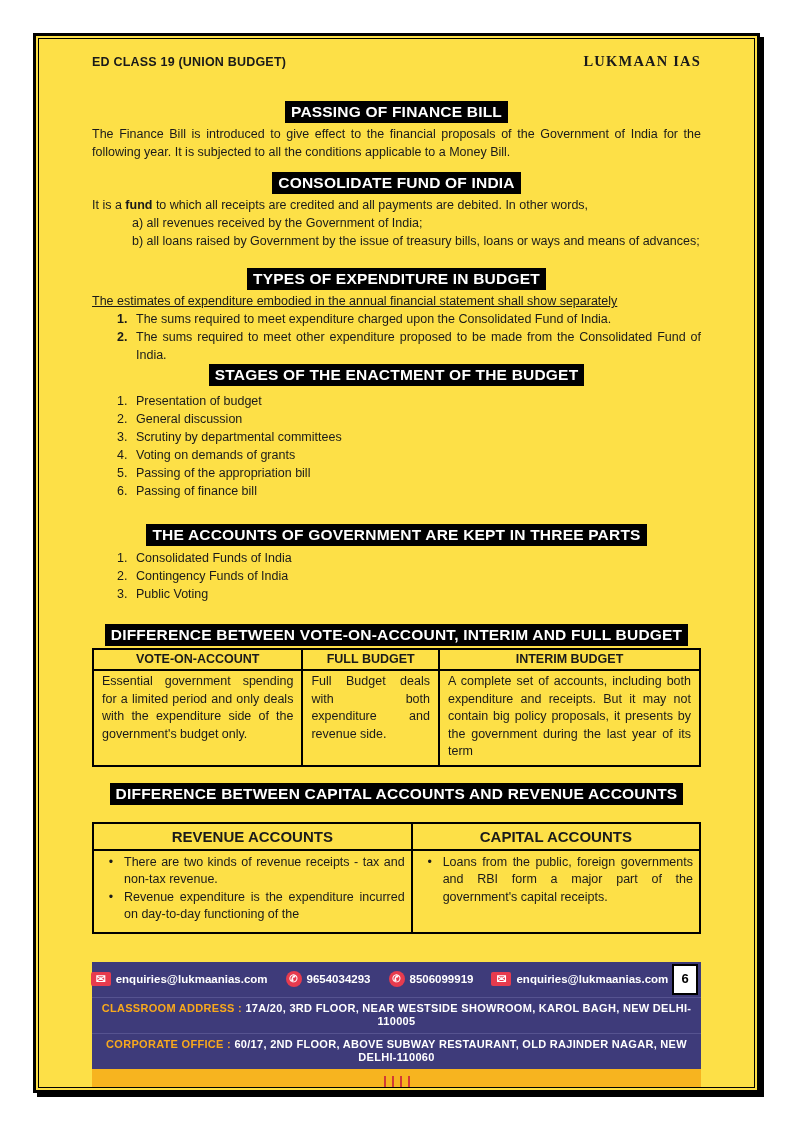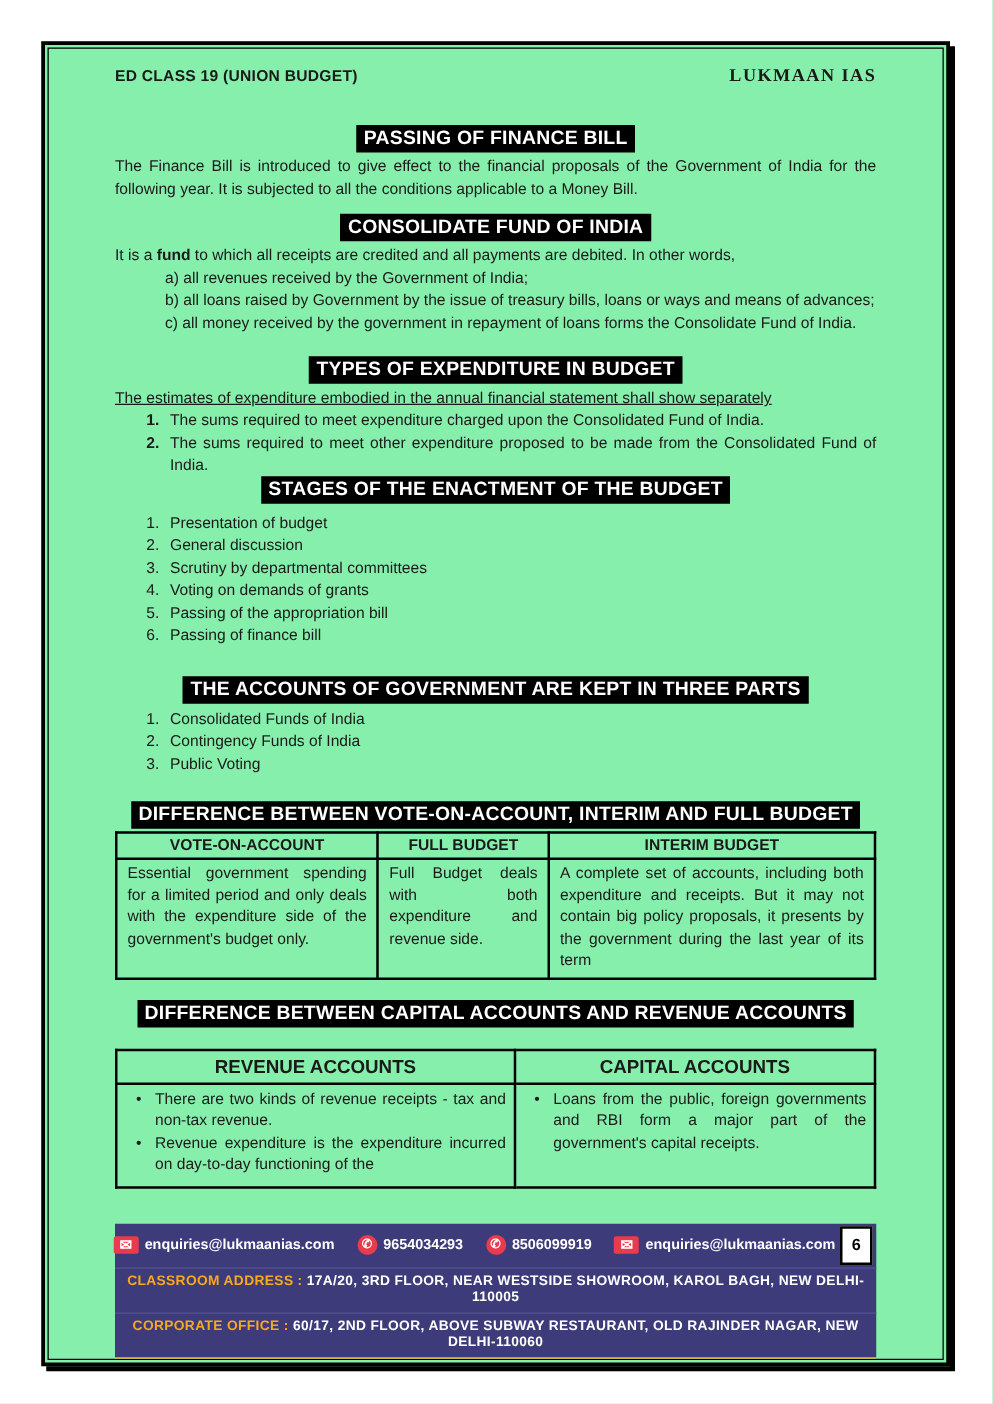--- a/index.html
+++ b/index.html
@@ -2,21 +2,21 @@
 <html><head>
 <meta charset="utf-8">
 <style>
   html,body { margin:0; padding:0; }
   body {
     width:794px; height:1123px; background:#ffffff; position:relative; overflow:hidden;
     font-family:"Liberation Sans", sans-serif; color:#1a1a1a;
   }
   .frame-outer {
     position:absolute; left:33px; top:33px; right:34px; bottom:30px;
-    border:3px solid #000; box-shadow:4px 4px 0 0 #000; box-sizing:border-box; background:#86efac;
+    border:3px solid #000; box-shadow:4px 4px 0 0 #000; box-sizing:border-box; background:#fde047;
   }
   .frame-inner { position:absolute; inset:2px; border:1px solid #000; }
   .content { position:absolute; inset:0; padding:13px 53px 0 53px; font-size:12.5px; line-height:18px; overflow:hidden; }
 
   .doc-header { display:flex; justify-content:space-between; align-items:baseline; }
   .doc-header .hl-left { font-weight:bold; font-size:12.5px; letter-spacing:0.2px; }
   .doc-header .hl-right { font-family:"Liberation Serif", serif; font-weight:bold; font-size:14.5px; letter-spacing:1.2px; }
 
   .hblock { text-align:center; margin:0; }
   .hblock .bar {
@@ -80,21 +80,20 @@
     <span class="bar">PASSING OF FINANCE BILL</span>
   </div>
   <p class="para">The Finance Bill is introduced to give effect to the financial proposals of the Government of India for the following year. It is subjected to all the conditions applicable to a Money Bill.</p>
 
   <div class="hblock" style="margin-top:11px;">
     <span class="bar">CONSOLIDATE FUND OF INDIA</span>
   </div>
   <p class="para" style="text-align:left;"><span>It is a </span><b>fund</b><span> to which all receipts are credited and all payments are debited. In other words,</span></p>
   <div class="indent1">a) all revenues received by the Government of India;</div>
   <div class="indent1">b) all loans raised by Government by the issue of treasury bills, loans or ways and means of advances;</div>
-  <div class="indent1">c) all money received by the government in repayment of loans forms the Consolidate Fund of India.</div>
 
   <div class="hblock" style="margin-top:18px;">
     <span class="bar">TYPES OF EXPENDITURE IN BUDGET</span>
   </div>
   <p class="para" style="text-align:left;text-decoration:underline;">The estimates of expenditure embodied in the annual financial statement shall show separately</p>
   <div class="nlist just">
     <div class="item">
       <span class="n">1.</span>
       <span class="t">The sums required to meet expenditure charged upon the Consolidated Fund of India.</span>
     </div>

